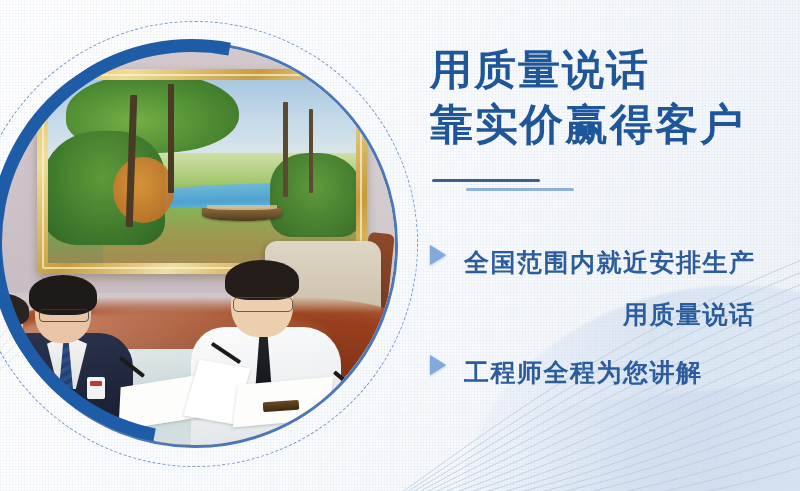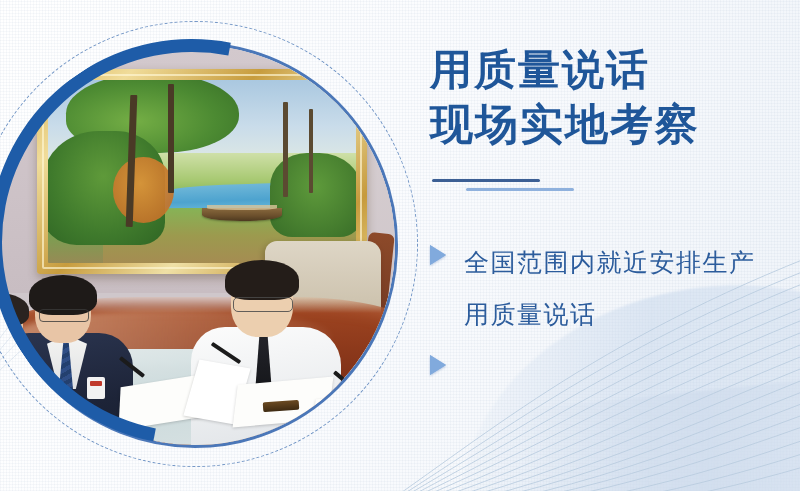--- a/index.html
+++ b/index.html
@@ -211,21 +211,21 @@
   .pen3{left:336px;top:334px;width:28px;height:4px;transform:rotate(40deg);}
   .brochure{position:absolute;left:6px;top:378px;width:104px;height:40px;
     background:linear-gradient(100deg,#fff 55%,#d8e2ea 100%);
     transform:rotate(-6deg) skewX(-14deg);box-shadow:0 1px 4px rgba(0,0,0,.2);}
   .brochure:after{content:"";position:absolute;left:10px;top:18px;width:52px;height:14px;
     background:linear-gradient(90deg,#2b4f86,#5f86b8);opacity:.75;}
   .nameplate{position:absolute;left:268px;top:356px;width:36px;height:10px;
     background:linear-gradient(180deg,#6b4a22,#3e2a12);border-radius:2px;transform:rotate(-4deg);}
 
   
-  .content{position:absolute;left:428px;top:0;width:372px;height:491px;}
+  .content{position:absolute;left:428px;top:0;width:372px;height:491px;text-align:right;}
   .headline{
     color:#1f5699;font-weight:bold;letter-spacing:2px;
     line-height:1.16;
   }
   .h-l1{position:absolute;left:2px;top:46px;font-size:42px;}
   .h-l2{position:absolute;left:2px;top:100px;font-size:43px;}
   .rule{position:absolute;height:3px;border-radius:2px;}
   .rule-a{left:4px;top:179px;width:108px;background:#3c5f94;}
   .rule-b{left:38px;top:188px;width:108px;background:#8fb1dd;height:2.5px;}
 
@@ -236,21 +236,21 @@
     position:absolute;left:2px;top:9px;width:0;height:0;
     border-top:10px solid transparent;border-bottom:10px solid transparent;
     border-left:16px solid #5b8ccc;
     filter:drop-shadow(0 1px 1px rgba(90,130,190,.4));
   }
   .tri:after{
     content:"";position:absolute;left:-16px;top:-10px;width:0;height:0;
     border-top:10px solid transparent;border-bottom:10px solid transparent;
     border-left:16px solid rgba(160,195,235,.55);
   }
-  .blines{position:absolute;left:36px;top:0;}
+  .blines{position:absolute;left:36px;top:0;font-weight:bold;}
   .bline{
     color:#2c5c9c;font-size:25px;line-height:52px;letter-spacing:1.5px;
     white-space:nowrap;
   }
 </style>
 </head>
 <body>
 
 <div id="banner">
 
@@ -358,33 +358,34 @@
         <div class="brochure"></div>
         <div class="nameplate"></div>
       </div>
     </div>
     <div class="thick-arc"></div>
   </div>
 
   <div class="content">
 
     <div class="headline h-l1">用质量说话</div>
-    <div class="headline h-l2">现场实地考察</div>
+    <div class="headline h-l2">靠实价赢得客户</div>
 
     <div class="rule rule-a"></div>
     <div class="rule rule-b"></div>
 
     <div class="bullet b1">
       <span class="tri"></span>
       <div class="blines">
         <div class="bline">全国范围内就近安排生产</div>
         <div class="bline">用质量说话</div>
       </div>
     </div>
 
     <div class="bullet b2">
       <span class="tri"></span>
       <div class="blines">
+        <div class="bline">工程师全程为您讲解</div>
       </div>
     </div>
 
   </div>
 </div>
 
 </body></html>

